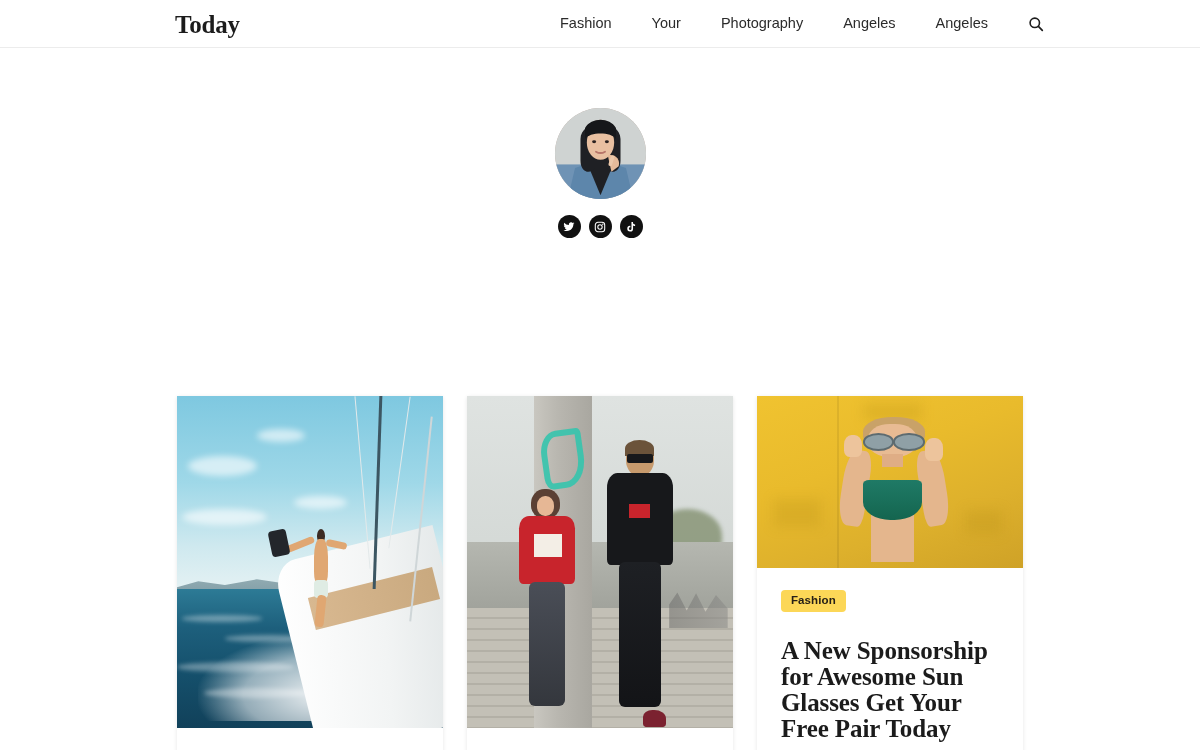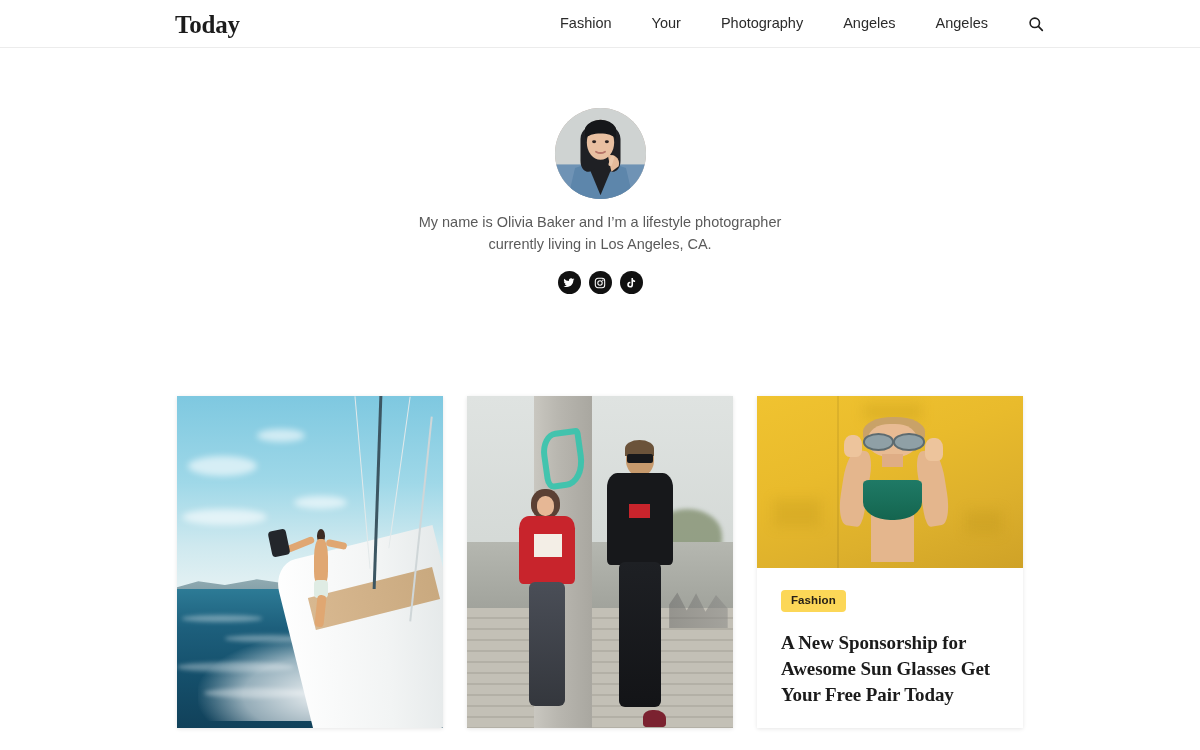--- a/index.html
+++ b/index.html
@@ -168,24 +168,24 @@
     color: #262017;
     font-size: 11.5px;
     font-weight: bold;
     padding: 5px 10px 5px 10px;
     border-radius: 4px;
     line-height: 1;
     letter-spacing: 0.1px;
   }
 
   .card-title {
-    margin-top: 18px;
+    margin-top: 26px;
     font-family: "Liberation Serif", serif;
     font-weight: bold;
-    font-size: 19px;
+    font-size: 25px;
     line-height: 26px;
     color: #1b1b1b;
     letter-spacing: -0.1px;
   }
 
   .card-excerpt {
     margin-top: 16px;
     font-size: 14px;
     line-height: 22px;
     color: #4d4d4d;
@@ -367,24 +367,20 @@
       <path d="M33 22 C40 10 60 10 67 22 L67 34 C62 26 38 26 33 34 Z" fill="#16171a"></path>
       <ellipse cx="43" cy="37" rx="2.2" ry="1.6" fill="#2b2220"></ellipse>
       <ellipse cx="57" cy="37" rx="2.2" ry="1.6" fill="#2b2220"></ellipse>
       <path d="M45 48 Q50 51 55 48" stroke="#b8766a" stroke-width="2" fill="none" stroke-linecap="round"></path>
       <path d="M58 52 C66 50 72 56 70 64 L62 70 Z" fill="#e6bb9a"></path>
       <rect x="60" y="52" width="4" height="12" rx="2" fill="#edc9ab" transform="rotate(18 62 58)"></rect>
     </svg>
   </div>
 
 
-  <p class="profile-bio">
-    <span>My name is Olivia Baker and I’m a lifestyle photographer</span>
-    <span>currently living in Los Angeles, CA.</span>
-  </p>
 
   <div class="socials">
     <a class="social-btn" href="#">
       <svg width="12" height="12" viewBox="0 0 24 24" fill="#ffffff">
         <path d="M23 4.9a8.9 8.9 0 0 1-2.6.7 4.5 4.5 0 0 0 2-2.5 9 9 0 0 1-2.9 1.1A4.5 4.5 0 0 0 11.7 8 12.8 12.8 0 0 1 2.4 3.3a4.5 4.5 0 0 0 1.4 6A4.4 4.4 0 0 1 1.8 8.7v.1a4.5 4.5 0 0 0 3.6 4.4 4.5 4.5 0 0 1-2 .1 4.5 4.5 0 0 0 4.2 3.1A9 9 0 0 1 1 18.3 12.7 12.7 0 0 0 7.9 20c8.3 0 12.8-6.9 12.8-12.8v-.6A9 9 0 0 0 23 4.9z"></path>
       </svg>
     </a>
     <a class="social-btn" href="#">
       <svg width="12" height="12" viewBox="0 0 24 24">
         <rect x="2.6" y="2.6" width="18.8" height="18.8" rx="5.4" fill="none" stroke="#ffffff" stroke-width="2.1"></rect>

